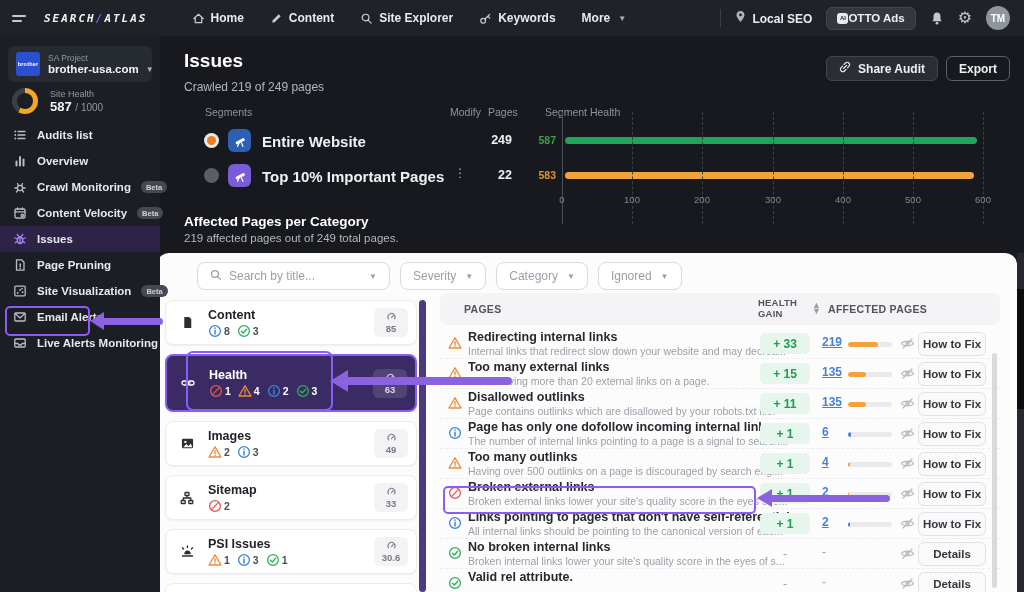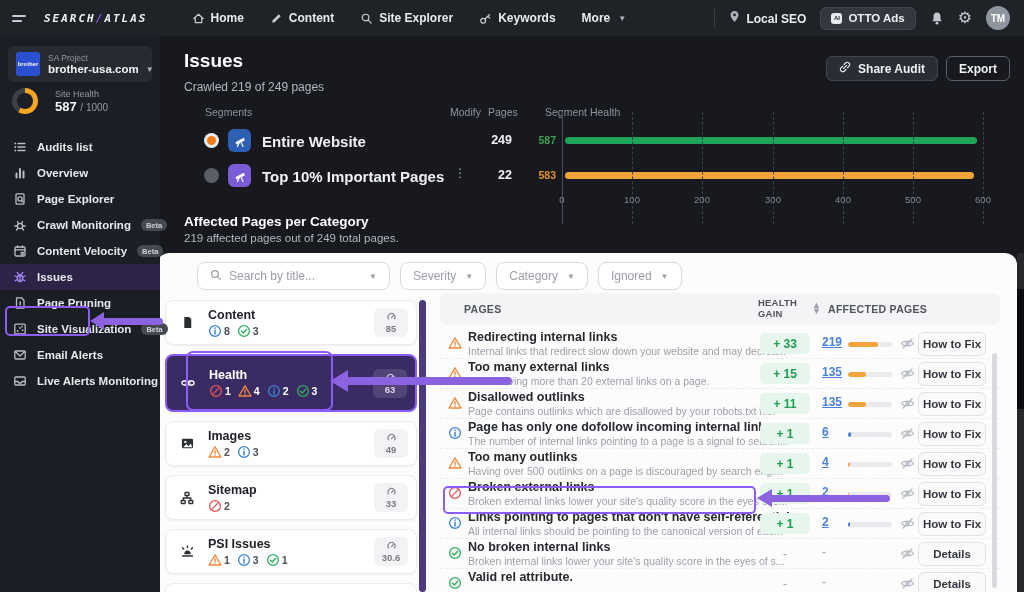--- a/index.html
+++ b/index.html
@@ -15,35 +15,35 @@
   .hamburger span:last-child { width:10px; }
   .logo { font-family:"DejaVu Sans Mono", monospace; font-weight:bold; font-style:italic; font-size:11px; letter-spacing:2px; color:#f2f3f5; margin-left:14px; white-space:nowrap; }
   .logo .slash { color:#8b5cf6; }
   .topnav { display:flex; align-items:center; gap:26px; margin-left:44px; }
   .topnav-item { display:flex; align-items:center; gap:6px; color:#e8eaee; font-size:12px; font-weight:bold; cursor:pointer; white-space:nowrap; }
   .topnav-item svg { opacity:.85; }
   .caret { font-size:8px; color:#aeb2b9; margin-left:2px; }
   .topbar-right { margin-left:auto; display:flex; align-items:center; gap:14px; padding-right:14px; }
   .topbar-divider { width:1px; height:18px; background:#3a3e45; }
   .local-seo { display:flex; align-items:flex-end; gap:6px; color:#e8eaee; font-size:12px; font-weight:bold; cursor:pointer; }
-  .otto-btn { display:flex; align-items:center; gap:6px; background:#33373e; border:1px solid #43474f; border-radius:6px; height:23px; padding:0 10px; color:#f0f1f4; font-size:11.5px; font-weight:bold; cursor:pointer; white-space:nowrap; }
+  .otto-btn { display:flex; align-items:center; background:#33373e; border:1px solid #43474f; border-radius:6px; height:23px; padding:0 10px; color:#f0f1f4; font-size:11.5px; font-weight:bold; cursor:pointer; white-space:nowrap; }
   .ai-chip { width:11px; height:11px; background:#e8eaee; color:#24262b; border-radius:3px; font-size:6px; font-weight:bold; display:flex; align-items:center; justify-content:center; }
   .icon-btn { color:#c2c6cc; cursor:pointer; display:flex; align-items:center; }
   .gear-glyph { font-size:16px; line-height:1; }
   .avatar-wrap { display:flex; align-items:center; gap:4px; cursor:pointer; }
   .avatar { width:24px; height:24px; border-radius:50%; background:#8f959e; color:#fff; font-size:10px; font-weight:bold; display:flex; align-items:center; justify-content:center; }
 
   
   .sidebar { position:absolute; top:36px; left:0; width:160px; bottom:0; background:#1b1e24; z-index:30; }
   .project-card { margin:10px 8px 6px 8px; background:#262a31; border-radius:6px; padding:6px 8px; display:flex; align-items:center; gap:8px; cursor:pointer; }
   .brother-logo { width:24px; height:24px; background:#2a4fd0; border-radius:3px; color:#fff; font-size:5.5px; font-weight:bold; display:flex; align-items:center; justify-content:center; letter-spacing:.2px; }
   .project-meta { flex:1; min-width:0; }
   .project-label { font-size:8.5px; color:#9498a0; }
   .project-name { font-size:11.5px; font-weight:bold; color:#f2f3f5; white-space:nowrap; display:flex; align-items:center; gap:5px; }
-  .health-row { display:flex; align-items:center; gap:17px; margin:6px 10px 20px 12px; }
+  .health-row { display:flex; align-items:center; gap:12px; margin:6px 10px 8px 12px; }
   .donut { width:26px; height:26px; border-radius:50%; background:conic-gradient(#f5a623 0 211deg, #3b3f46 211deg 360deg); position:relative; flex:0 0 auto; }
   .donut::after { content:""; position:absolute; inset:5px; border-radius:50%; background:#1b1e24; }
   .health-label { font-size:9px; color:#9498a0; }
   .health-value { font-size:13px; font-weight:bold; color:#f2f3f5; }
   .health-value .max { font-size:10px; font-weight:normal; color:#9498a0; }
   .side-menu { margin-top:8px; }
   .side-item { display:flex; align-items:center; gap:10px; height:26px; padding:0 10px 0 12px; cursor:pointer; position:relative; }
   .side-item .si-icon { width:15px; display:flex; justify-content:center; color:#b9bdc4; flex:0 0 auto; }
   .side-item .si-label { font-size:11.5px; font-weight:bold; color:#e7e9ed; white-space:nowrap; }
   .side-item.active { background:#2c2347; }
@@ -242,30 +242,20 @@
           <span class="si-icon" style="display: inline-flex;">
             <svg width="14" height="14" viewBox="0 0 14 14" fill="none" stroke="currentColor" stroke-width="1.3" stroke-linecap="round" stroke-linejoin="round">
               <path d="M3.5 11.5 V7.5 M7 11.5 V3 M10.5 11.5 V5.5" stroke-width="2"></path>
             </svg>
           </span>
           <span class="si-label">Overview</span>
         </div>
         <div class="side-item">
           <span class="si-icon" style="display: inline-flex;">
             <svg width="14" height="14" viewBox="0 0 14 14" fill="none" stroke="currentColor" stroke-width="1.3" stroke-linecap="round" stroke-linejoin="round">
-              <rect x="3" y="1.8" width="8" height="10.4" rx="1"></rect>
-              <circle cx="7" cy="7" r="2.1"></circle>
-              <path d="M8.5 8.5 L10 10"></path>
-            </svg>
-          </span>
-          <span class="si-label">Page Explorer</span>
-        </div>
-        <div class="side-item">
-          <span class="si-icon" style="display: inline-flex;">
-            <svg width="14" height="14" viewBox="0 0 14 14" fill="none" stroke="currentColor" stroke-width="1.3" stroke-linecap="round" stroke-linejoin="round">
               <circle cx="7" cy="8" r="2.6"></circle>
               <path d="M5.5 5.8 L4.5 3.5 M8.5 5.8 L9.5 3.5 M4.4 8 H1.8 M12.2 8 H9.6 M5 10 L3.4 12 M9 10 L10.6 12"></path>
             </svg>
           </span>
           <span class="si-label">Crawl Monitoring</span>
           <span class="beta-badge">Beta</span>
         </div>
         <div class="side-item">
           <span class="si-icon" style="display: inline-flex;">
             <svg width="14" height="14" viewBox="0 0 14 14" fill="none" stroke="currentColor" stroke-width="1.3" stroke-linecap="round" stroke-linejoin="round">

